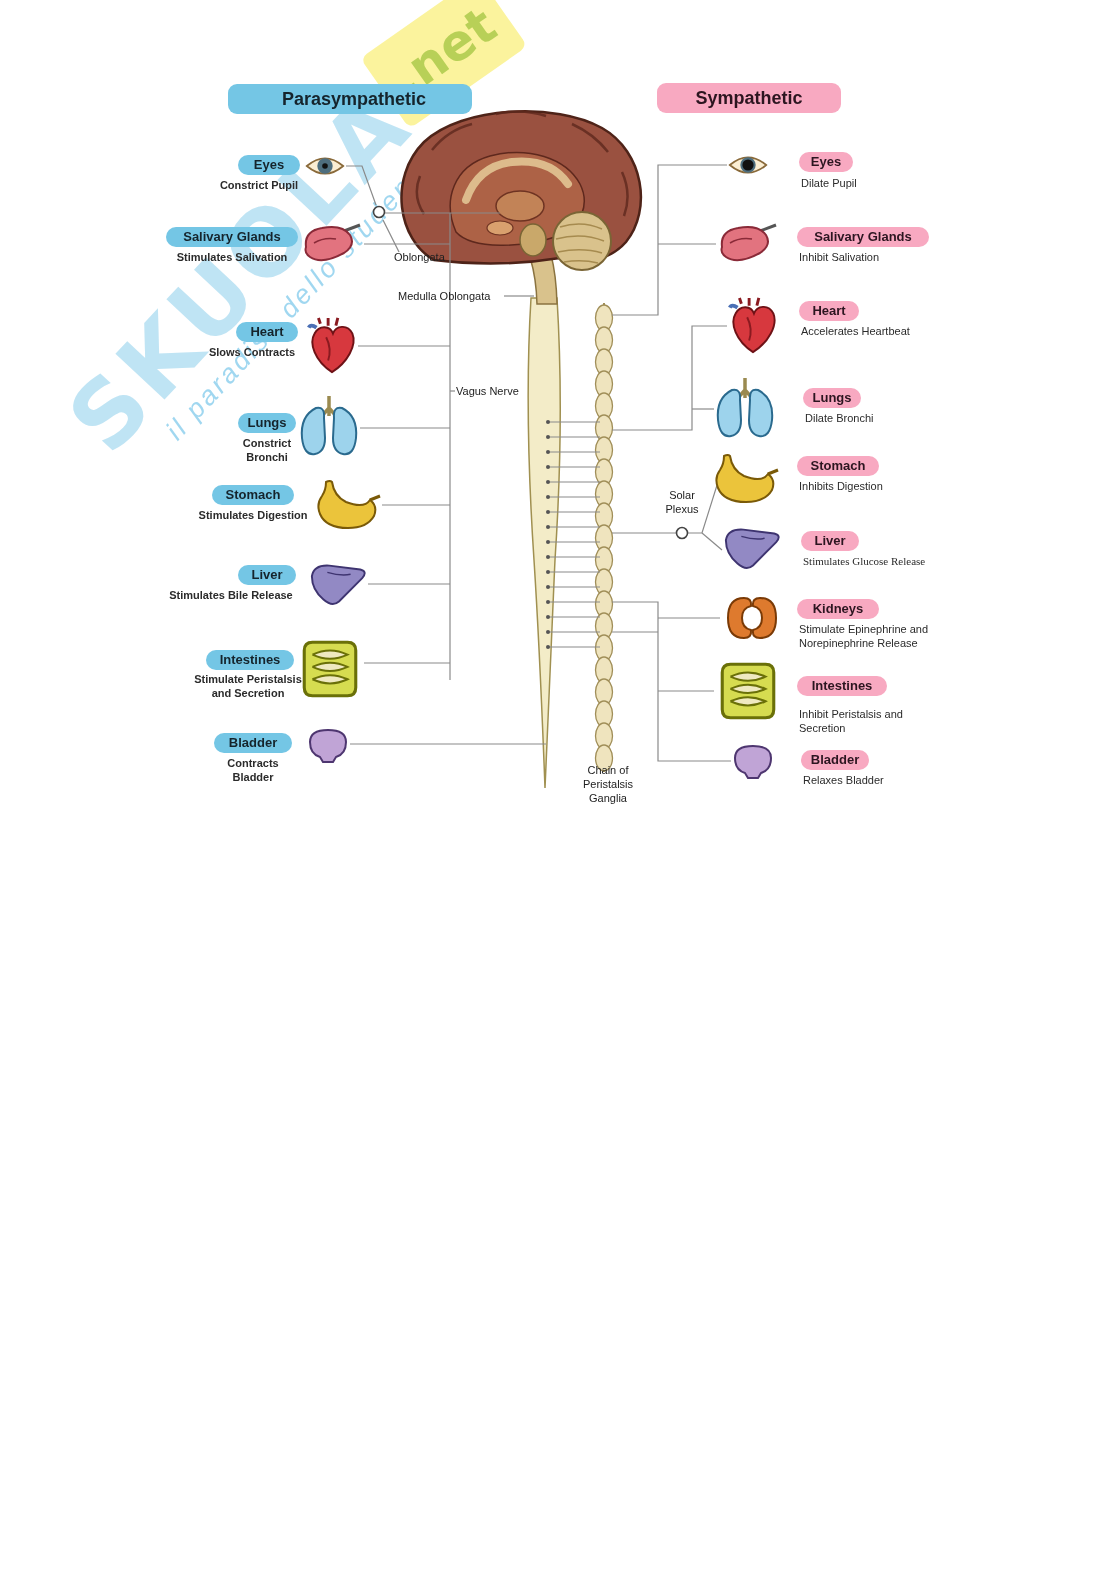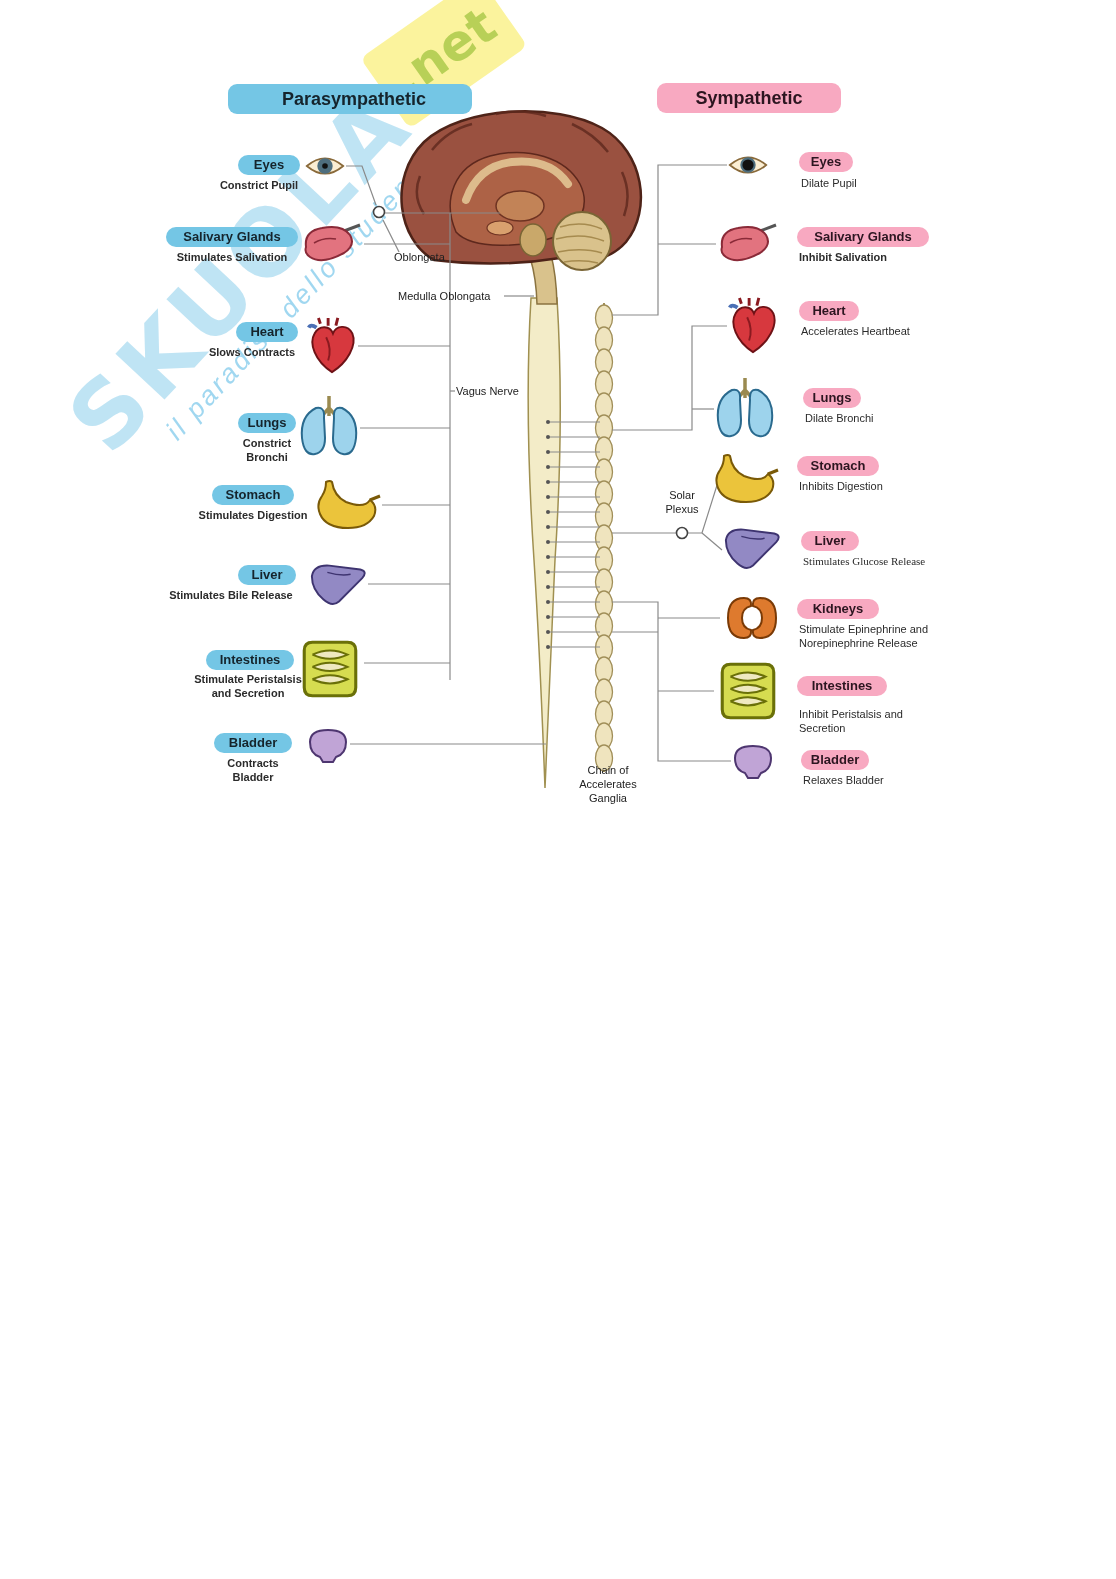--- a/index.html
+++ b/index.html
@@ -135,21 +135,21 @@
     <circle cx="682" cy="533" r="5.5" fill="#fff" stroke="#444" stroke-width="1.6"></circle>
   </svg>
 
   <div class="pill header blue" style="left:228px;top:84px;width:236px;padding-left:8px;">Parasympathetic</div>
   <div class="pill header pink" style="left:657px;top:83px;width:184px;">Sympathetic</div>
 
   <div class="clabel" style="left:394px;top:251px;width:52px;">Oblongata</div>
   <div class="clabel" style="left:398px;top:290px;width:106px;">Medulla Oblongata</div>
   <div class="clabel" style="left:456px;top:385px;width:70px;">Vagus Nerve</div>
   <div class="clabel center" style="left:661px;top:489px;width:42px;">Solar Plexus</div>
-  <div class="clabel center" style="left:565px;top:764px;width:86px;">Chain of Accelerates Ganglia</div>
+  <div class="clabel center" style="left:565px;top:764px;width:86px;">Chain of Peristalsis Ganglia</div>
 
   <div class="pill blue" style="left:238px;top:155px;width:62px;">Eyes</div>
   <div class="effect center" style="left:204px;top:179px;width:110px;">Constrict Pupil</div>
   <div class="icon" style="left:304px;top:152px;width:42px;height:28px;">
     <svg viewBox="0 0 60 40">
         <path d="M4 20 Q30 -2 56 20 Q30 42 4 20 Z" fill="#FBEED3" stroke="#8A6A3A" stroke-width="2.5"></path>
         <circle cx="30" cy="20" r="11" fill="#4E6E7E"></circle>
         <circle cx="30" cy="20" r="4" fill="#111"></circle>
       </svg>
   </div>
@@ -228,21 +228,21 @@
   <div class="effect" style="left:801px;top:177px;width:90px;">Dilate Pupil</div>
   <div class="icon" style="left:727px;top:151px;width:42px;height:28px;">
     <svg viewBox="0 0 60 40">
         <path d="M4 20 Q30 -2 56 20 Q30 42 4 20 Z" fill="#FBEED3" stroke="#8A6A3A" stroke-width="2.5"></path>
         <circle cx="30" cy="20" r="11" fill="#4E6E7E"></circle>
         <circle cx="30" cy="20" r="8" fill="#111"></circle>
       </svg>
   </div>
 
   <div class="pill pink" style="left:797px;top:227px;width:132px;">Salivary Glands</div>
-  <div class="effect" style="left:799px;top:251px;width:120px;font-weight:bold;">Inhibit Salivation</div>
+  <div class="effect" style="left:799px;top:251px;width:120px;">Inhibit Salivation</div>
   <div class="icon" style="left:716px;top:221px;width:64px;height:46px;">
     <svg viewBox="0 0 64 46">
         <path d="M44 10 L60 4" stroke="#555" stroke-width="3" fill="none"></path>
         <path d="M6 26 Q4 10 22 7 Q42 3 50 14 Q56 24 44 32 Q22 44 10 36 Q4 32 6 26 Z" fill="#E2737F" stroke="#8A2A38" stroke-width="2"></path>
         <path d="M14 22 Q24 16 36 18" stroke="#8A2A38" stroke-width="1.5" fill="none"></path>
       </svg>
   </div>
 
   <div class="pill pink" style="left:799px;top:301px;width:60px;">Heart</div>
   <div class="effect" style="left:801px;top:325px;width:140px;">Accelerates Heartbeat</div>

